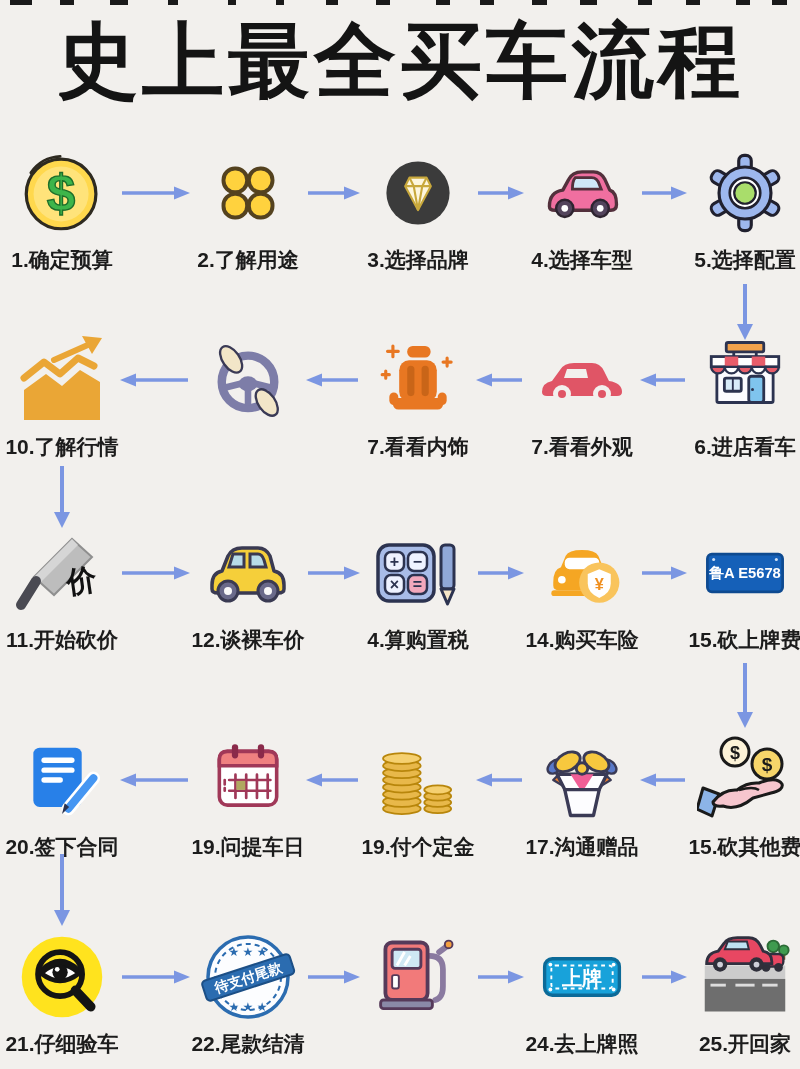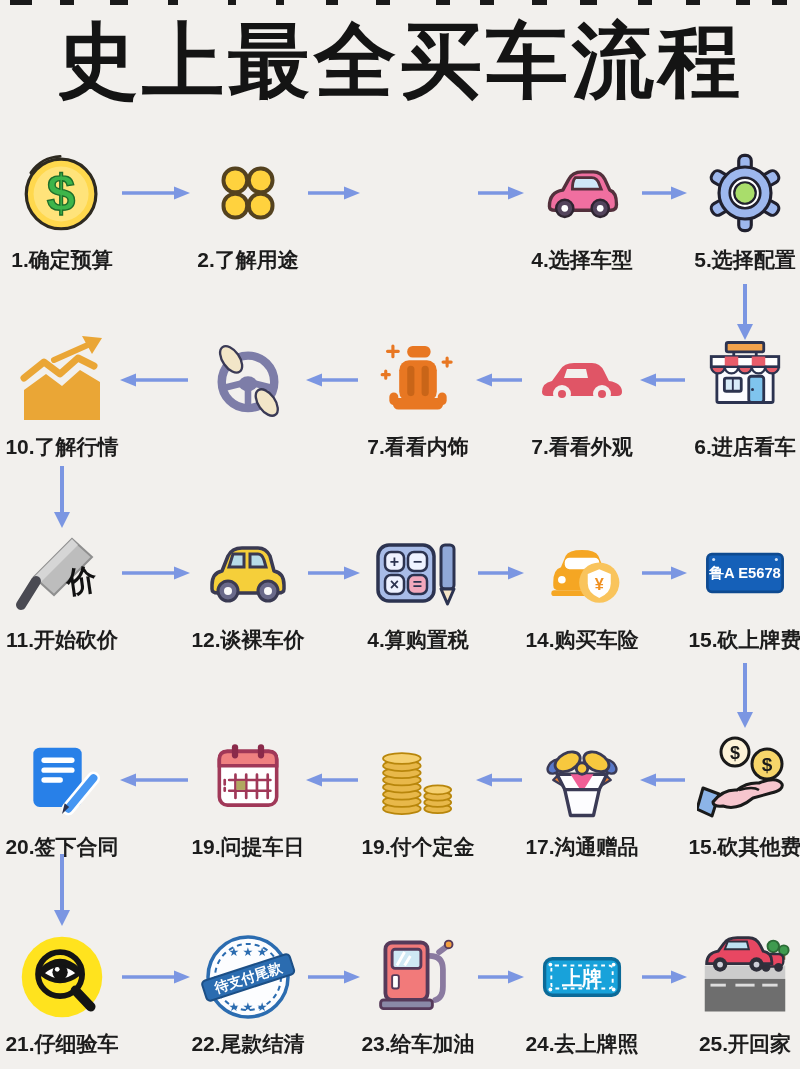--- a/index.html
+++ b/index.html
@@ -58,20 +58,30 @@
         <g fill="#ffd23e" stroke="#54421f" stroke-width="4.5" stroke-linejoin="round">
           <rect x="20" y="20" width="27" height="27" rx="13"></rect>
           <rect x="49" y="20" width="27" height="27" rx="13"></rect>
           <rect x="20" y="49" width="27" height="27" rx="13"></rect>
           <rect x="49" y="49" width="27" height="27" rx="13"></rect>
         </g>
       </svg>
     </div>
     <div class="label">2.了解用途</div>
   </div>
+  <div class="cell" style="left:333px;top:146px">
+    <div class="icon-box">
+      <svg width="82" height="82" viewBox="0 0 96 96">
+        <circle cx="48" cy="48" r="37" fill="#3b3b3b"></circle>
+        <polygon points="38,30 58,30 63,40 48,68 33,40" fill="#fdf6dd" stroke="#c8a83c" stroke-width="2.5" stroke-linejoin="round"></polygon>
+        <path d="M33 40 H63 M38 30 L43 40 L48 68 M58 30 L53 40 L48 68" fill="none" stroke="#c8a83c" stroke-width="2.5"></path>
+      </svg>
+    </div>
+    <div class="label">3.选择品牌</div>
+  </div>
   <div class="cell" style="left:497px;top:146px">
     <div class="icon-box">
       <svg width="92" height="92" viewBox="0 0 96 96">
         <path d="M14 62 Q14 47 28 45 L34 34 Q38 26 48 26 L60 26 Q68 26 72 34 L77 45 Q84 47 84 60 Q84 66 78 66 L20 66 Q14 66 14 62 Z" fill="#f06fa0" stroke="#53303c" stroke-width="3.5" stroke-linejoin="round"></path>
         <path d="M41 32 L58 32 Q64 32 66 39 L68 44 L38 44 Q38 35 41 32 Z" fill="#cfe8f8" stroke="#53303c" stroke-width="3"></path>
         <circle cx="30" cy="64" r="9" fill="#53445c" stroke="#2e2430" stroke-width="2.5"></circle>
           <circle cx="30" cy="64" r="3.5" fill="#fff"></circle>
         <circle cx="67" cy="64" r="9" fill="#53445c" stroke="#2e2430" stroke-width="2.5"></circle>
           <circle cx="67" cy="64" r="3.5" fill="#fff"></circle>
       </svg>
@@ -366,21 +376,20 @@
         <path d="M60 26 q14 0 14 14 v18 q0 12 -8 14" fill="none" stroke="#8a7aa0" stroke-width="6" stroke-linecap="round"></path>
         <path d="M70 22 l8 -6" stroke="#8a7aa0" stroke-width="6" stroke-linecap="round"></path>
         <circle cx="80" cy="14" r="4" fill="#f5a040" stroke="#563a5a" stroke-width="2"></circle>
         <rect x="14" y="12" width="44" height="60" rx="7" fill="#f27a7a" stroke="#563a5a" stroke-width="4"></rect>
         <rect x="21" y="19" width="30" height="20" rx="3" fill="#cfe8f4" stroke="#563a5a" stroke-width="3"></rect>
         <path d="M26 36 l8 -14 M34 36 l6 -10" stroke="#ffffff" stroke-width="3"></path>
         <rect x="21" y="46" width="7" height="14" rx="2" fill="#ffffff" stroke="#563a5a" stroke-width="2"></rect>
         <rect x="9" y="72" width="54" height="9" rx="3" fill="#8a8aa8" stroke="#563a5a" stroke-width="3"></rect>
       </svg>
     </div>
-    <div class="label">23.给车加油</div>
   </div>
   <div class="cell" style="left:497px;top:930px">
     <div class="icon-box">
       <svg width="92" height="92" viewBox="0 0 96 96">
         <rect x="9" y="29" width="78" height="38" rx="8" fill="#18a2da" stroke="#0c6a98" stroke-width="3.5"></rect>
         <rect x="16" y="36" width="64" height="24" rx="4" fill="none" stroke="#ffffff" stroke-width="2" stroke-dasharray="4 4"></rect>
         <circle cx="15" cy="35" r="2" fill="#ffffff"></circle>
           <circle cx="81" cy="35" r="2" fill="#ffffff"></circle>
         <circle cx="15" cy="61" r="2" fill="#ffffff"></circle>
           <circle cx="81" cy="61" r="2" fill="#ffffff"></circle>

